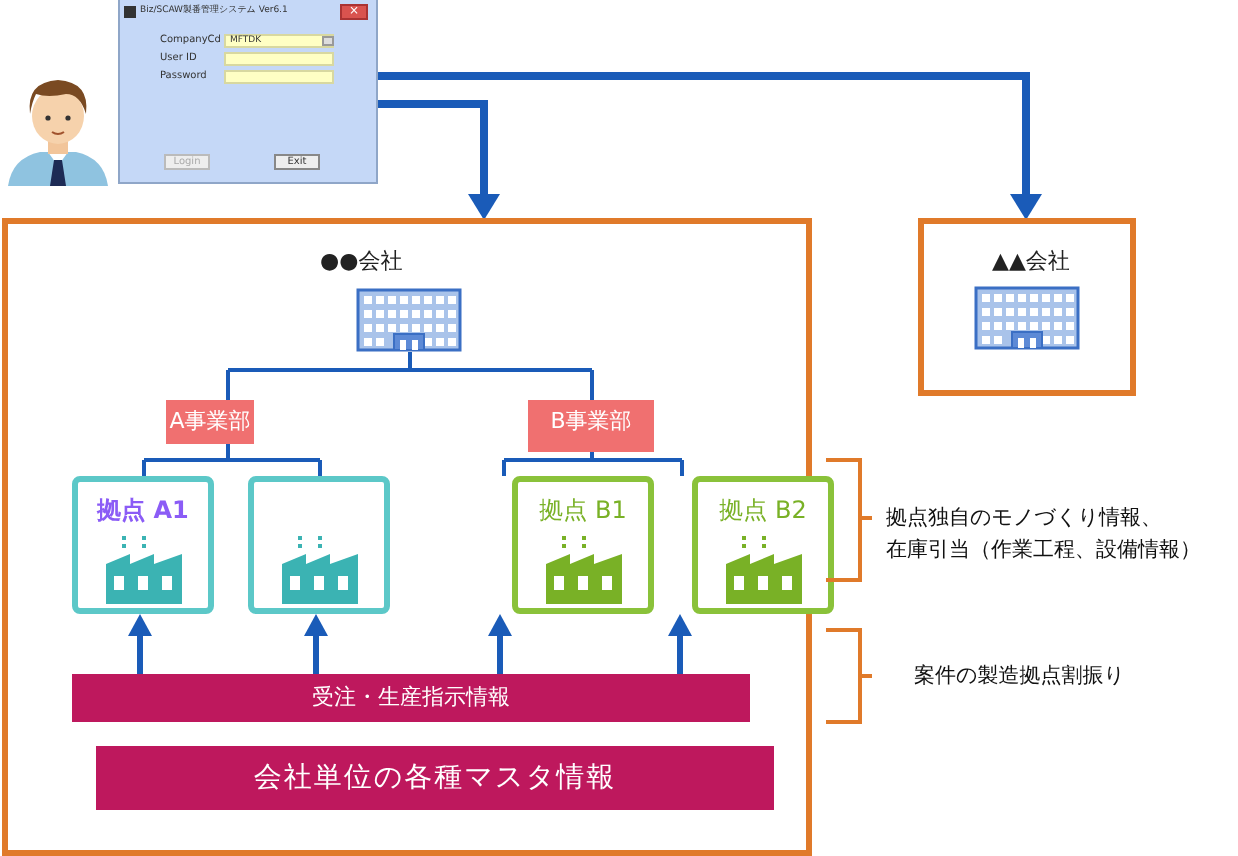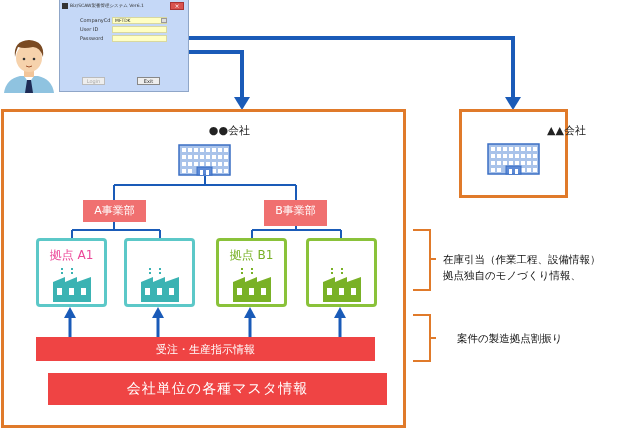--- a/index.html
+++ b/index.html
@@ -15,31 +15,31 @@
   .win-icon { left:2px; top:3px; width:6px; height:6px; background:#333; }
   .close-btn { left:110px; top:2px; width:14px; height:8px; background:#d9534f; border:1px solid #a33; box-sizing:border-box; color:#fff; font-size:6px; line-height:6px; text-align:center; }
   .lbl { font-size:5px; color:#333; white-space:nowrap; }
   .field { background:#ffffc4; border:1px solid #d8d8a0; box-sizing:border-box; height:7px; font-size:4.5px; line-height:5px; padding-left:2px; color:#333; }
   .dd-btn { width:6px; height:5px; background:#ddd; border:1px solid #999; box-sizing:border-box; }
   .wbtn { height:8px; border:1px solid #888; background:#eee; box-sizing:border-box; font-size:5px; line-height:6px; text-align:center; color:#333; }
   .wbtn.disabled { color:#aaa; border-color:#bbb; }
 
   
   .company-frame { border:3px solid #e07a2a; box-sizing:border-box; background:#fff; }
-  .company-name { font-size:11px; color:#222; text-align:right; white-space:nowrap; }
+  .company-name { font-size:11px; color:#222; text-align:left; white-space:nowrap; }
 
   .div-box { background:#f07070; color:#fff; font-size:11px; text-align:center; line-height:22px; }
   .site-box { width:71px; height:69px; border:3px solid; border-radius:4px; box-sizing:border-box; background:#fff; }
   .site-box.teal { border-color:#5cc8c8; }
-  .site-box.green { border-color:#8ac23a; }
+  .site-box.green { border-color:#8ac23a;margin-left:40px; }
   .site-label { font-size:12px; text-align:center; width:100%; top:6px; left:0; white-space:nowrap; }
-  .teal .site-label { color:#ec4899; }
+  .teal .site-label { color:#8b5cf6;font-weight:bold; }
   .green .site-label { color:#79b126; }
 
-  .bar { background:#ef4444; color:#fff; text-align:center;font-family:Liberation Serif, serif; }
+  .bar { background:#be185d; color:#fff; text-align:center; }
   .side-text { font-size:10.5px; color:#111; line-height:16px; white-space:nowrap; }
 </style>
 </head>
 <body>
 
 <svg class="abs" style="left:0;top:33px" width="58" height="60">
   <path d="M4 60 Q6 46 20 43 L38 43 Q52 46 54 60 Z" fill="#8fc3e0"></path>
   <path d="M24 43 L29 50 L34 43 Z" fill="#ffffff"></path>
   <path d="M27 47 L31 47 L33 60 L25 60 Z" fill="#1d2b55"></path>
   <rect x="24" y="36" width="10" height="8" fill="#f2c59a"></rect>
@@ -117,21 +117,21 @@
   <rect x="22" y="26" width="3" height="5" fill="#fff"></rect>
     <rect x="28" y="26" width="3" height="5" fill="#fff"></rect>
 </svg>
 
 <svg class="abs" style="left:0;top:170px" width="410" height="70">
   <path d="M205 6 L205 15 M114 15 L296 15 M114 15 L114 30 M296 15 L296 30" stroke="#1a5bb8" stroke-width="2" fill="none"></path>
   <path d="M114 52 L114 60 M72 60 L160 60 M72 60 L72 68 M160 60 L160 68" stroke="#1a5bb8" stroke-width="2" fill="none"></path>
   <path d="M296 52 L296 60 M252 60 L341 60 M252 60 L252 68 M341 60 L341 68" stroke="#1a5bb8" stroke-width="2" fill="none"></path>
 </svg>
 
-<div class="abs div-box" style="left:83px;top:200px;width:63px;height:22px">A事業部</div>
+<div class="abs div-box" style="left:83px;top:200px;width:44px;height:22px">A事業部</div>
 <div class="abs div-box" style="left:264px;top:200px;width:63px;height:26px">B事業部</div>
 
 <div class="abs site-box teal" style="left:36px;top:238px">
   <div class="abs site-label">拠点 A1</div>
   <svg class="abs" style="left:14px;top:27px" width="40" height="34">
     <g fill="#3bb3b3">
         <rect x="8" y="0" width="2" height="2"></rect>
         <rect x="8" y="4" width="2" height="2"></rect>
         <rect x="18" y="0" width="2" height="2"></rect>
         <rect x="18" y="4" width="2" height="2"></rect>
@@ -171,20 +171,21 @@
     <path d="M0 14 L12 9 L12 14 L24 9 L24 14 L38 9 L38 34 L0 34 Z"></path>
       </g>
     <g fill="#ffffff">
         <rect x="4" y="20" width="5" height="7"></rect>
         <rect x="16" y="20" width="5" height="7"></rect>
         <rect x="28" y="20" width="5" height="7"></rect>
       </g>
   </svg>
 </div>
 <div class="abs site-box green" style="left:306px;top:238px">
+  <div class="abs site-label">拠点 B2</div>
   <svg class="abs" style="left:14px;top:27px" width="40" height="34">
     <g fill="#79b126">
         <rect x="8" y="0" width="2" height="2"></rect>
         <rect x="8" y="4" width="2" height="2"></rect>
         <rect x="18" y="0" width="2" height="2"></rect>
         <rect x="18" y="4" width="2" height="2"></rect>
     <path d="M0 14 L12 9 L12 14 L24 9 L24 14 L38 9 L38 34 L0 34 Z"></path>
       </g>
     <g fill="#ffffff">
         <rect x="4" y="20" width="5" height="7"></rect>
@@ -251,16 +252,16 @@
   <rect x="22" y="26" width="3" height="5" fill="#fff"></rect>
     <rect x="28" y="26" width="3" height="5" fill="#fff"></rect>
 </svg>
 
 <svg class="abs" style="left:410px;top:225px" width="30" height="140">
   <path d="M3 5 L20 5 L20 65 L3 65 M20 34 L26 34" stroke="#e07a2a" stroke-width="2" fill="none"></path>
   <path d="M3 90 L20 90 L20 136 L3 136 M20 113 L26 113" stroke="#e07a2a" stroke-width="2" fill="none"></path>
 </svg>
 
 <div class="abs side-text" style="left:443px;top:251px">
+  <div>拠点独自のモノづくり情報、</div>
   <div>在庫引当（作業工程、設備情報）</div>
-  <div>拠点独自のモノづくり情報、</div>
 </div>
 <div class="abs side-text" style="left:457px;top:330px">案件の製造拠点割振り</div>
 
 </body></html>

